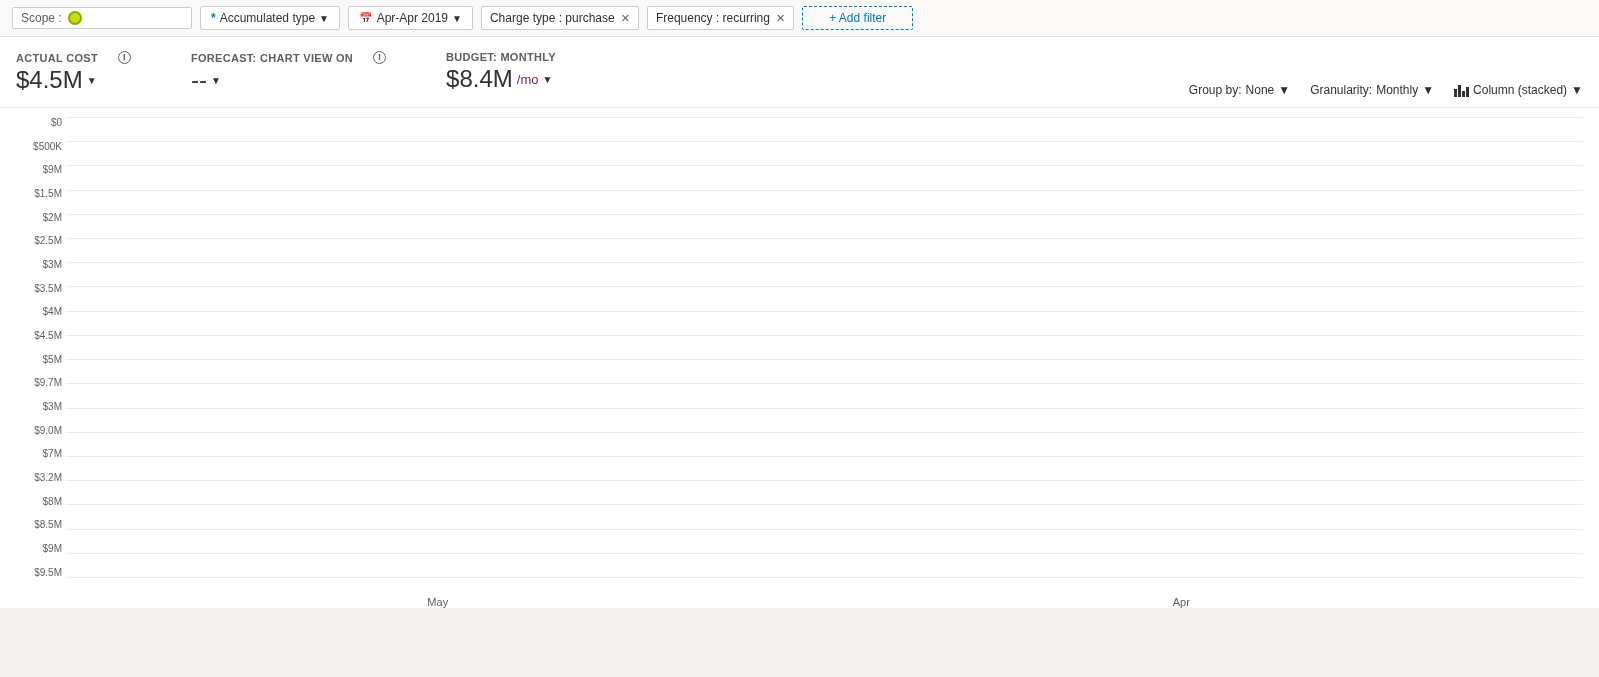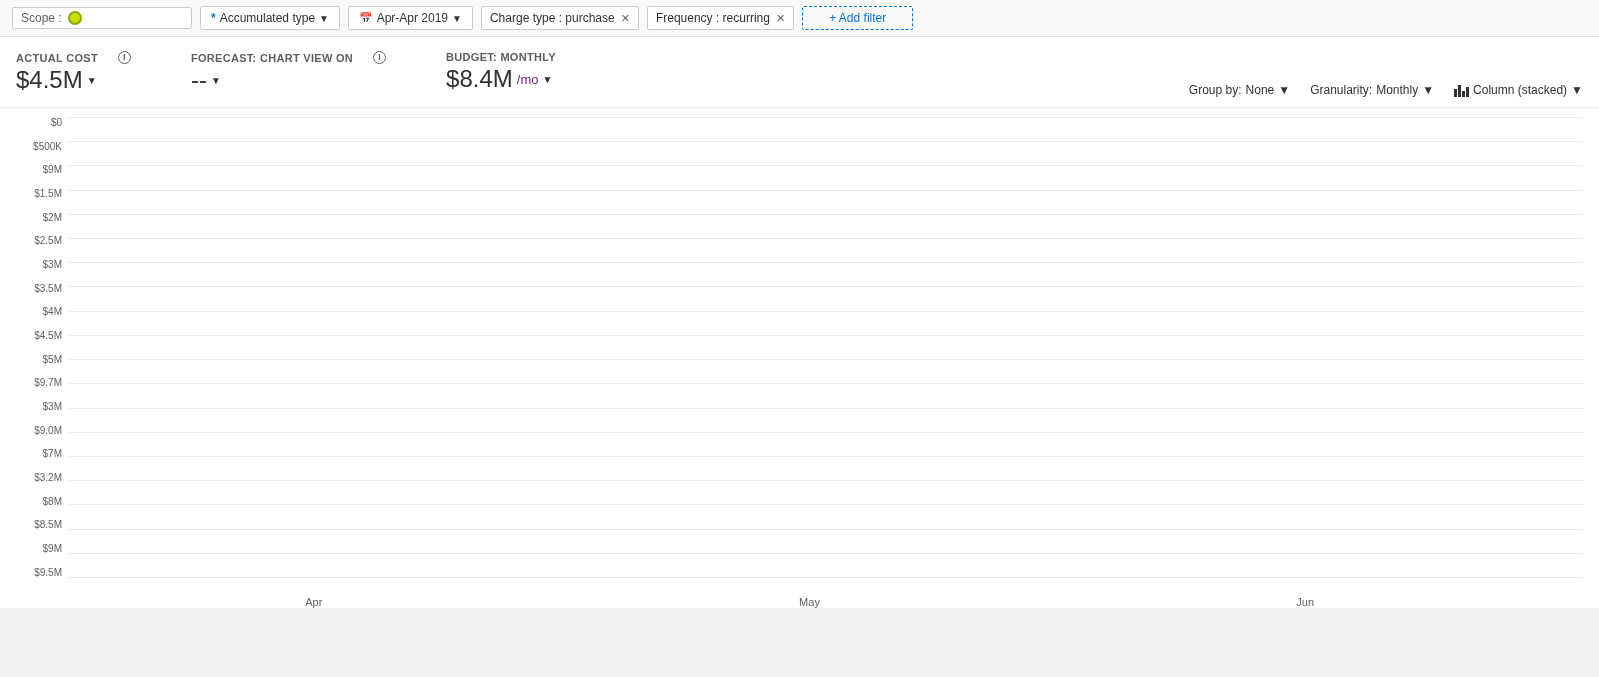--- a/index.html
+++ b/index.html
@@ -399,18 +399,17 @@
           <div class="bar-group">
             <div class="bar" style="height: 20%;"></div>
           </div>
           <div class="bar-group">
             <div class="bar" style="height: 26%;"></div>
           </div>
         </div>
     </div>
 
     <div class="x-axis" id="x-axis">
+        <span class="x-label">May</span>
         <span class="x-label">Apr</span>
-        <span class="x-label">May</span>
-        <span class="x-label">Jun</span>
       </div>
   </div>
 </div>
 
 </body></html>

